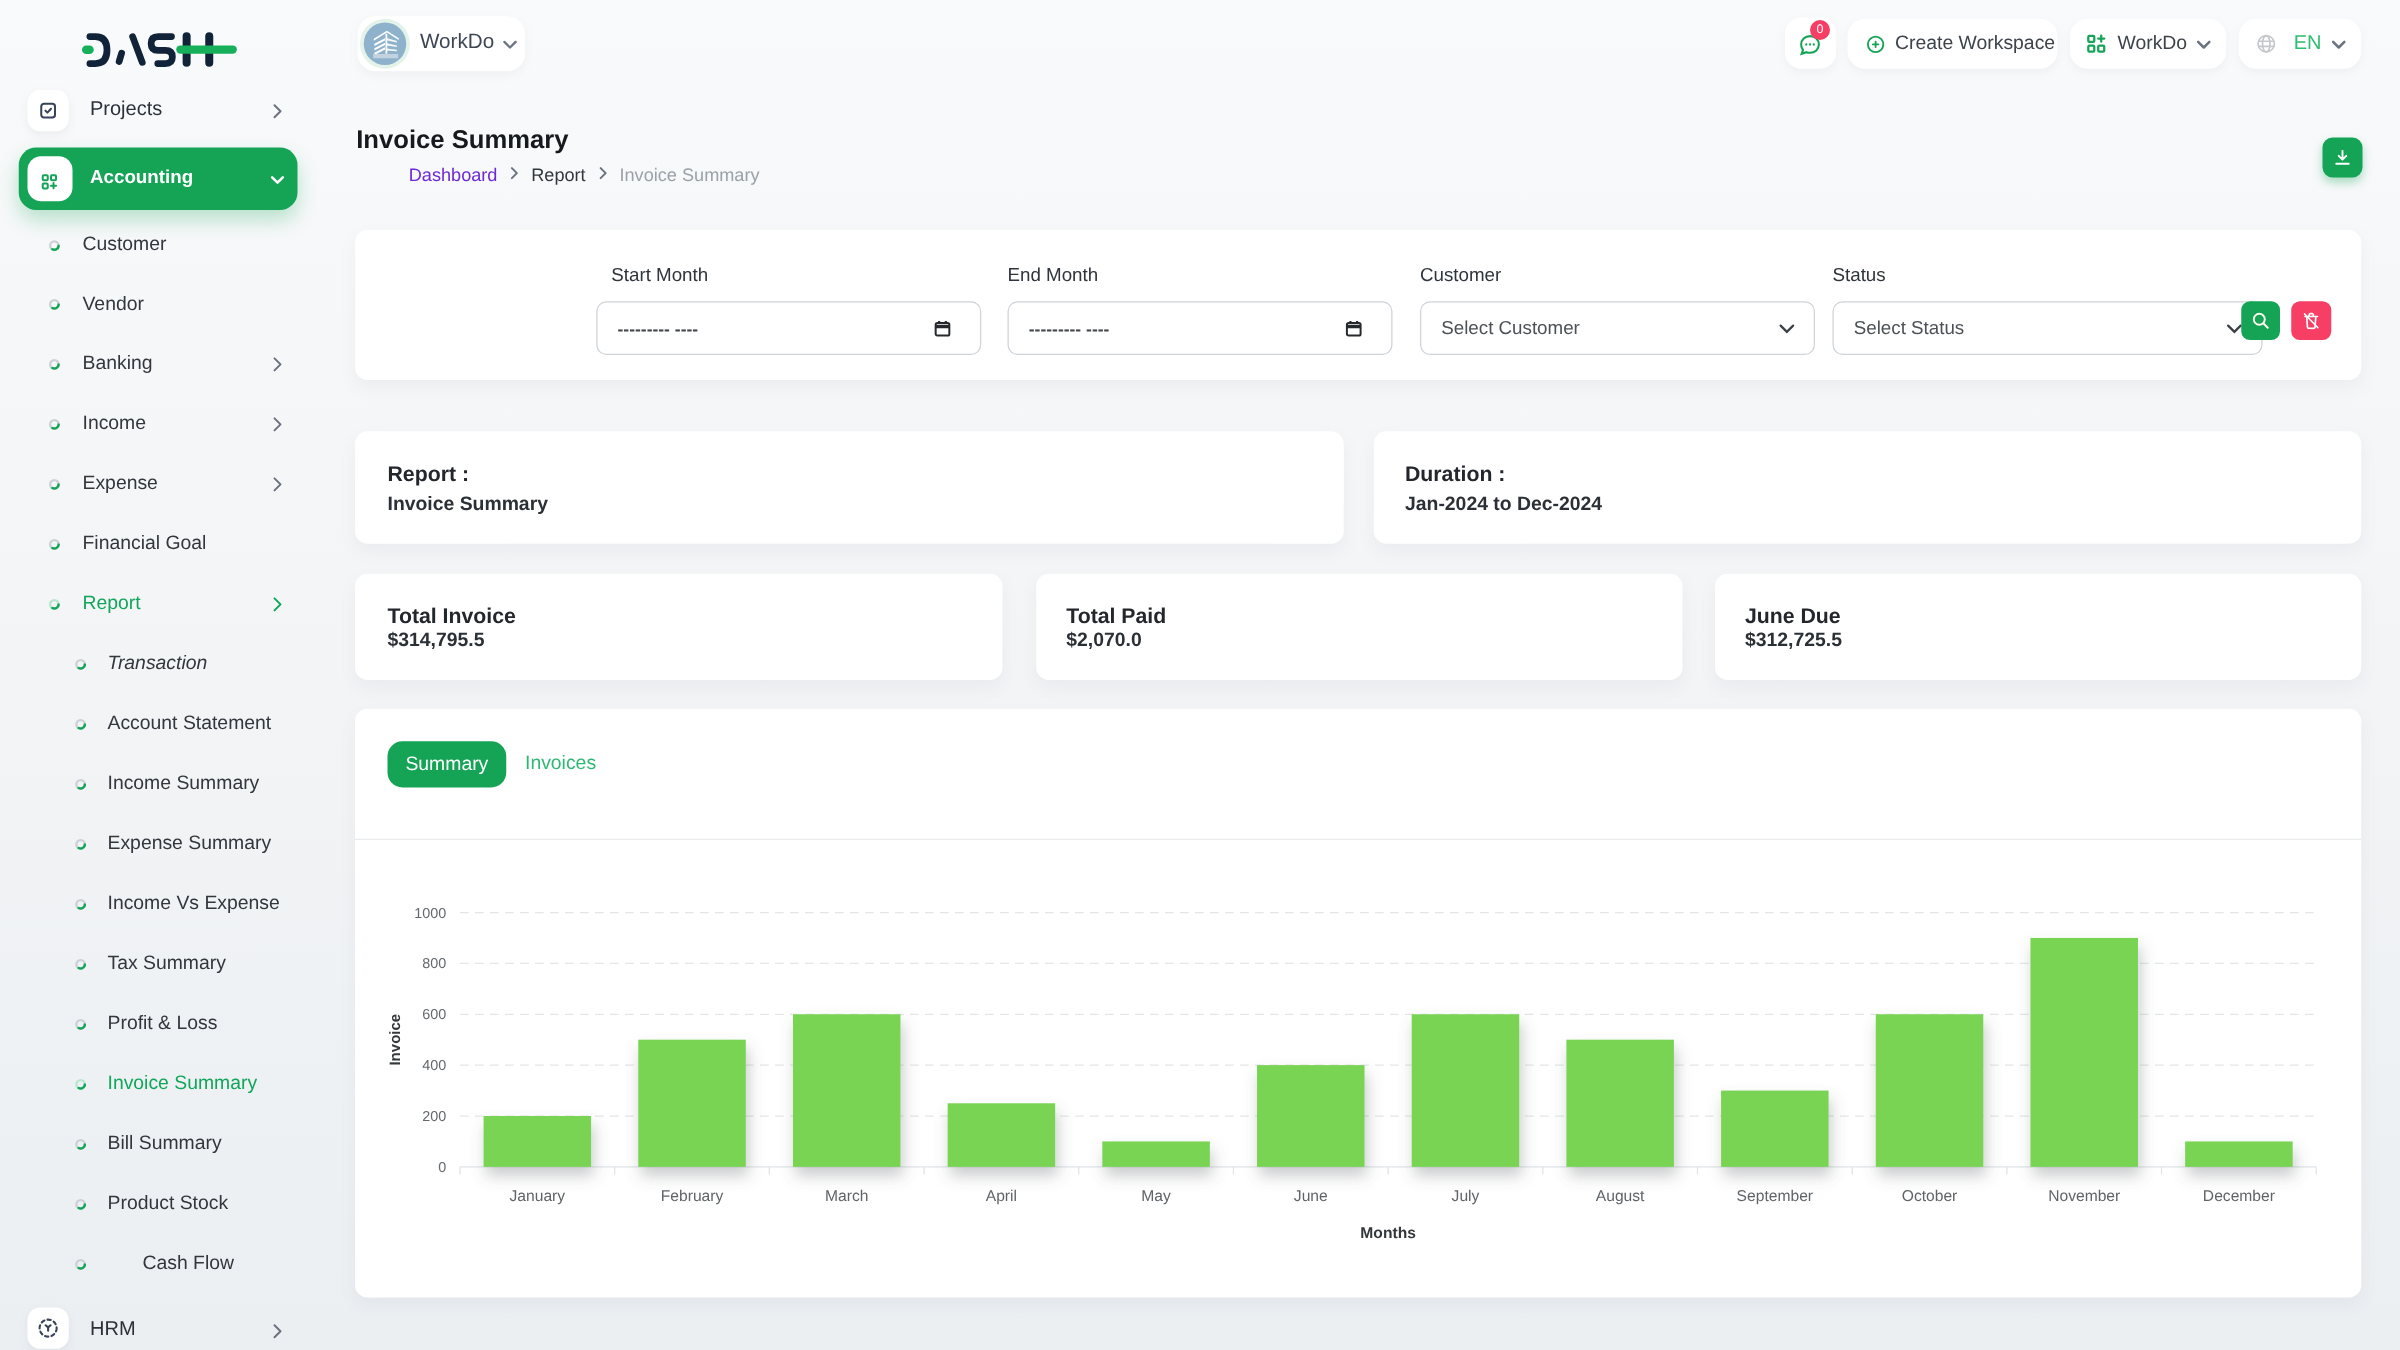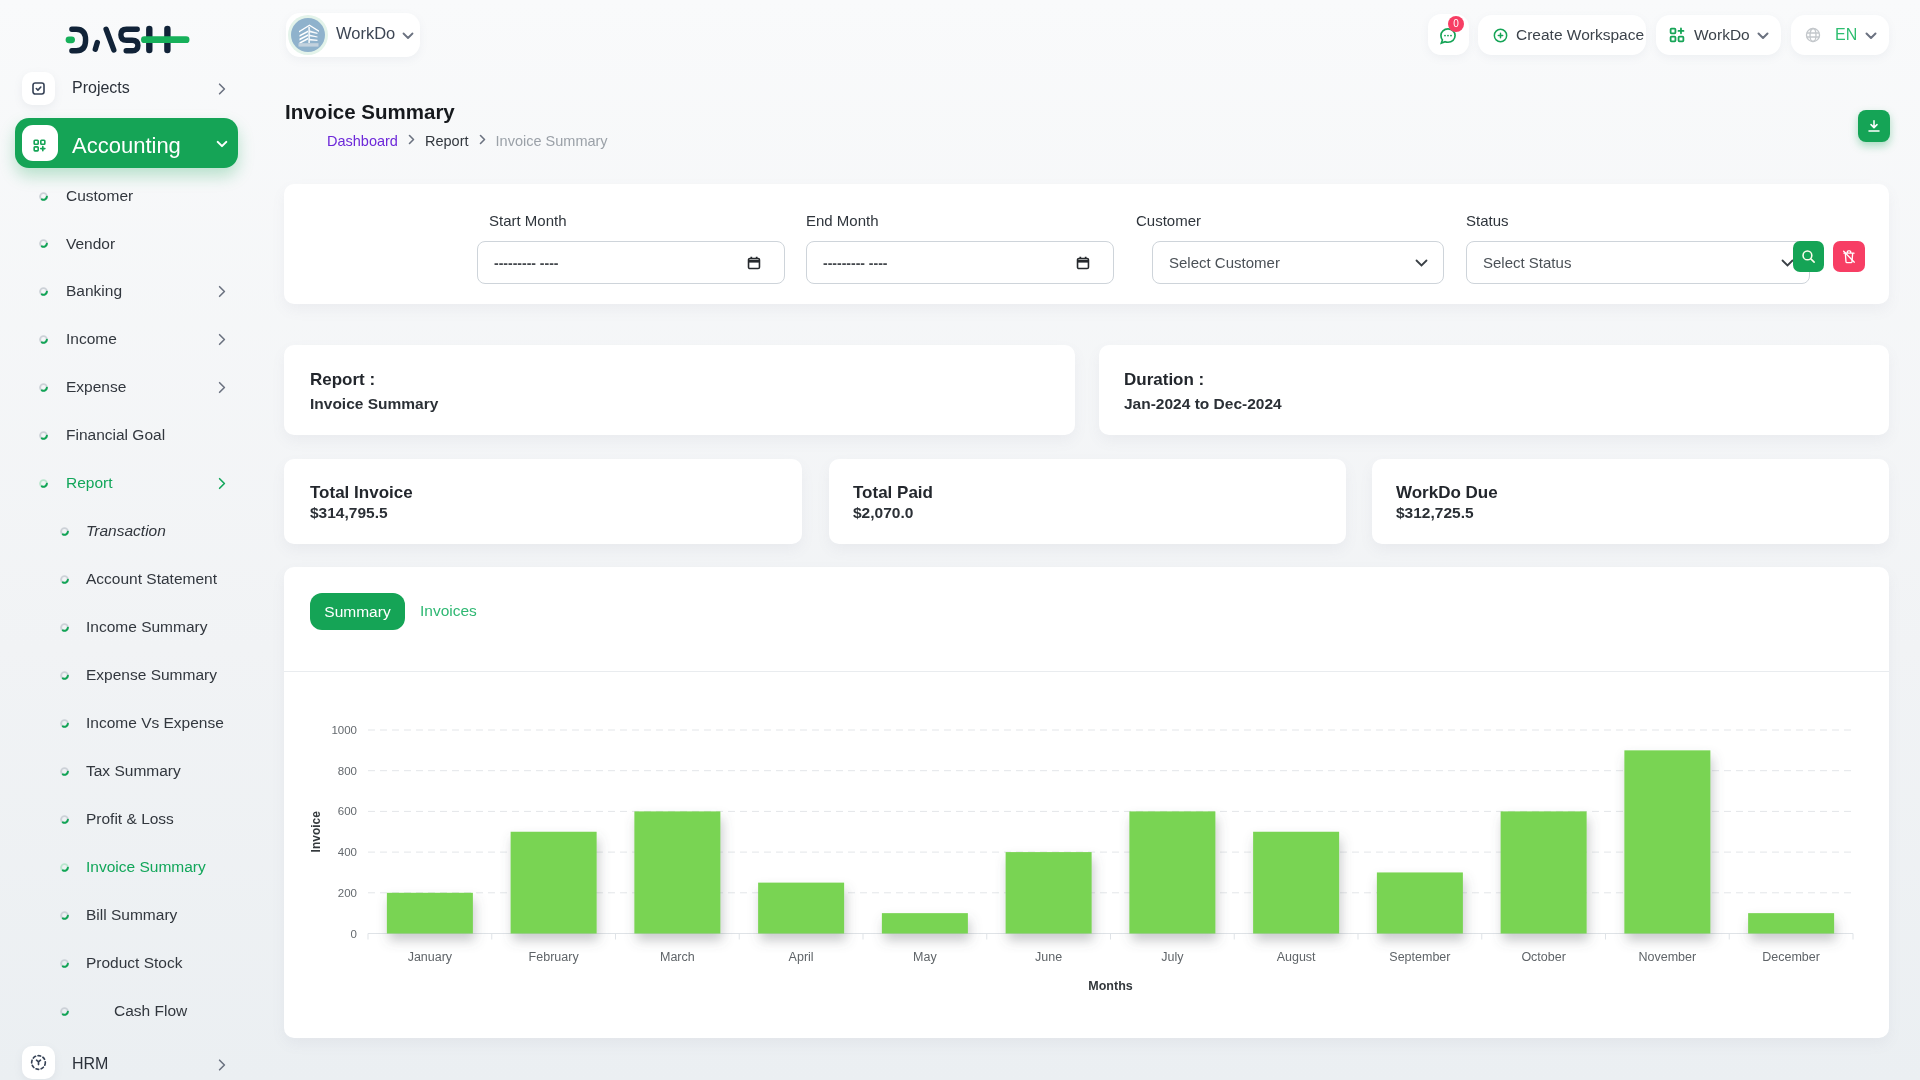--- a/index.html
+++ b/index.html
@@ -77,21 +77,21 @@
 </div>
 
 <div class="acct">
   <div class="chip"></div>
   <svg class="abs" style="left:17px; top:20px;" width="15" height="15" viewBox="0 0 24 24" fill="none" stroke="#15a456" stroke-width="2.6" stroke-linecap="round">
     <rect x="3.5" y="3.5" width="6.4" height="6.4" rx="1.2"></rect>
     <rect x="14.1" y="3.5" width="6.4" height="6.4" rx="1.2"></rect>
     <rect x="3.5" y="14.1" width="6.4" height="6.4" rx="1.2"></rect>
     <path d="M17.3 13.6 v6.6 M14 16.9 h6.6"></path>
   </svg>
-  <span class="abs" style="left:57px; top:15px; font-size:22px; font-weight:normal; color:#fff;">Accounting</span>
+  <span class="abs" style="left:57px; top:15px; font-size:15px; font-weight:bold; color:#fff;">Accounting</span>
   <svg class="abs" style="left:201px; top:22px;" width="12" height="8" viewBox="0 0 14 9" fill="none" stroke="#fff" stroke-width="2.4" stroke-linecap="round" stroke-linejoin="round">
       <path d="M2 2 l5 5 5-5"></path>
     </svg>
 </div>
 
 <div id="menu">
     <svg class="abs" style="left:39px; top:191.5px;" width="9" height="9" viewBox="0 0 9 9" fill="none">
     <circle cx="4.5" cy="4.5" r="3.4" stroke="#ccd1d7" stroke-width="1.9"></circle>
     <path d="M7.9 4.7 A3.4 3.4 0 0 1 2.9 7.4" stroke="#12a556" stroke-width="2" stroke-linecap="round"></path>
   </svg>
@@ -302,21 +302,21 @@
     <path d="M8 2.6 v3.4 M16 2.6 v3.4" stroke-width="2.6"></path>
   </svg>
 </div>
 <div class="finput" style="left:806px; top:241px; width:308px; color:#43474c; font-size:14px; font-weight:600;">--------- ----
   <svg style="position:absolute; right:22px; top:13px;" width="16" height="16" viewBox="0 0 24 24" fill="none" stroke="#26292d">
     <rect x="3.8" y="5.2" width="16.4" height="15" rx="2" stroke-width="2.4"></rect>
     <path d="M4 9.3 h16" stroke-width="4.2"></path>
     <path d="M8 2.6 v3.4 M16 2.6 v3.4" stroke-width="2.6"></path>
   </svg>
 </div>
-<div class="finput" style="left:1136px; top:241px; width:292px;margin-left:16px;">Select Customer
+<div class="finput" style="left:1136px; top:241px; width:316px;">Select Customer
   <svg style="position:absolute; right:15px; top:17px;" width="13" height="9" viewBox="0 0 13 9" fill="none" stroke="#3a4046" stroke-width="1.8" stroke-linecap="round">
       <path d="M1.5 1.5 l5 5 5-5"></path>
     </svg>
 </div>
 <div class="finput" style="left:1466px; top:241px; width:344px;">Select Status
   <svg style="position:absolute; right:15px; top:17px;" width="13" height="9" viewBox="0 0 13 9" fill="none" stroke="#3a4046" stroke-width="1.8" stroke-linecap="round">
       <path d="M1.5 1.5 l5 5 5-5"></path>
     </svg>
 </div>
 
@@ -343,21 +343,21 @@
 
 <div class="card" style="left:284px; top:459px; width:518px; height:85px;"></div>
 <div class="abs ttl" style="left:310px; top:483px;">Total Invoice</div>
 <div class="abs sub" style="left:310px; top:504px;">$314,795.5</div>
 
 <div class="card" style="left:829px; top:459px; width:517px; height:85px;"></div>
 <div class="abs ttl" style="left:853px; top:483px;">Total Paid</div>
 <div class="abs sub" style="left:853px; top:504px;">$2,070.0</div>
 
 <div class="card" style="left:1372px; top:459px; width:517px; height:85px;"></div>
-<div class="abs ttl" style="left:1396px; top:483px;">WorkDo Due</div>
+<div class="abs ttl" style="left:1396px; top:483px;">June Due</div>
 <div class="abs sub" style="left:1396px; top:504px;">$312,725.5</div>
 
 <div class="card" style="left:284px; top:567px; width:1605px; height:471px;"></div>
 <div class="abs" style="left:284px; top:671px; width:1605px; height:1px; background:#e9ecef;"></div>
 <div class="abs" style="left:310px; top:593px; width:95px; height:37px; background:#15a456; border-radius:12px; color:#fff; font-size:15.5px; text-align:center; line-height:37px;">Summary</div>
 <div class="abs" style="left:420px; top:602px; font-size:15.5px; color:#2fb873;">Invoices</div>
 
 <svg class="abs" style="left:284px; top:567px;" width="1605" height="471" viewBox="0 0 1605 471">
   <defs>
     <filter id="barshadow" x="-30%" y="-30%" width="170%" height="170%">

